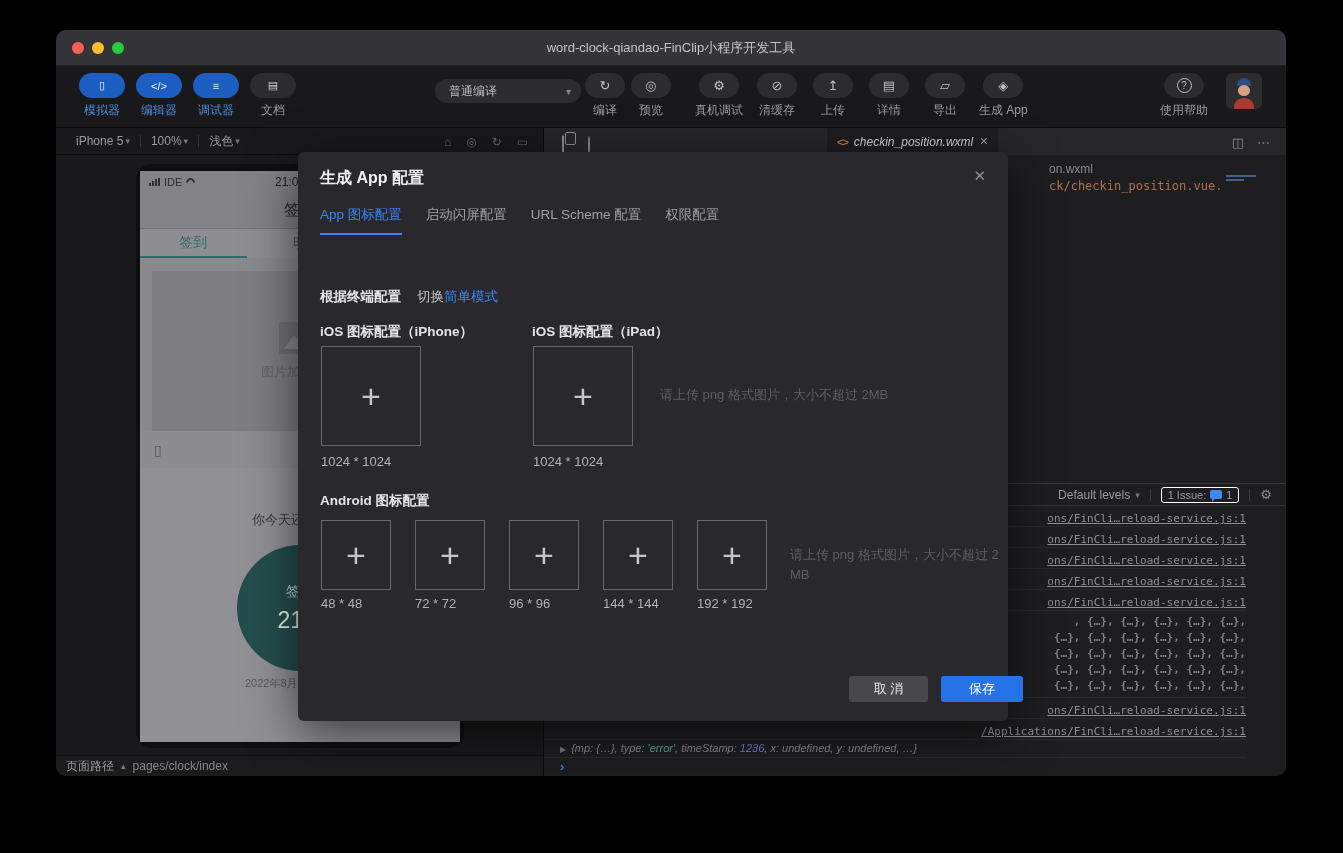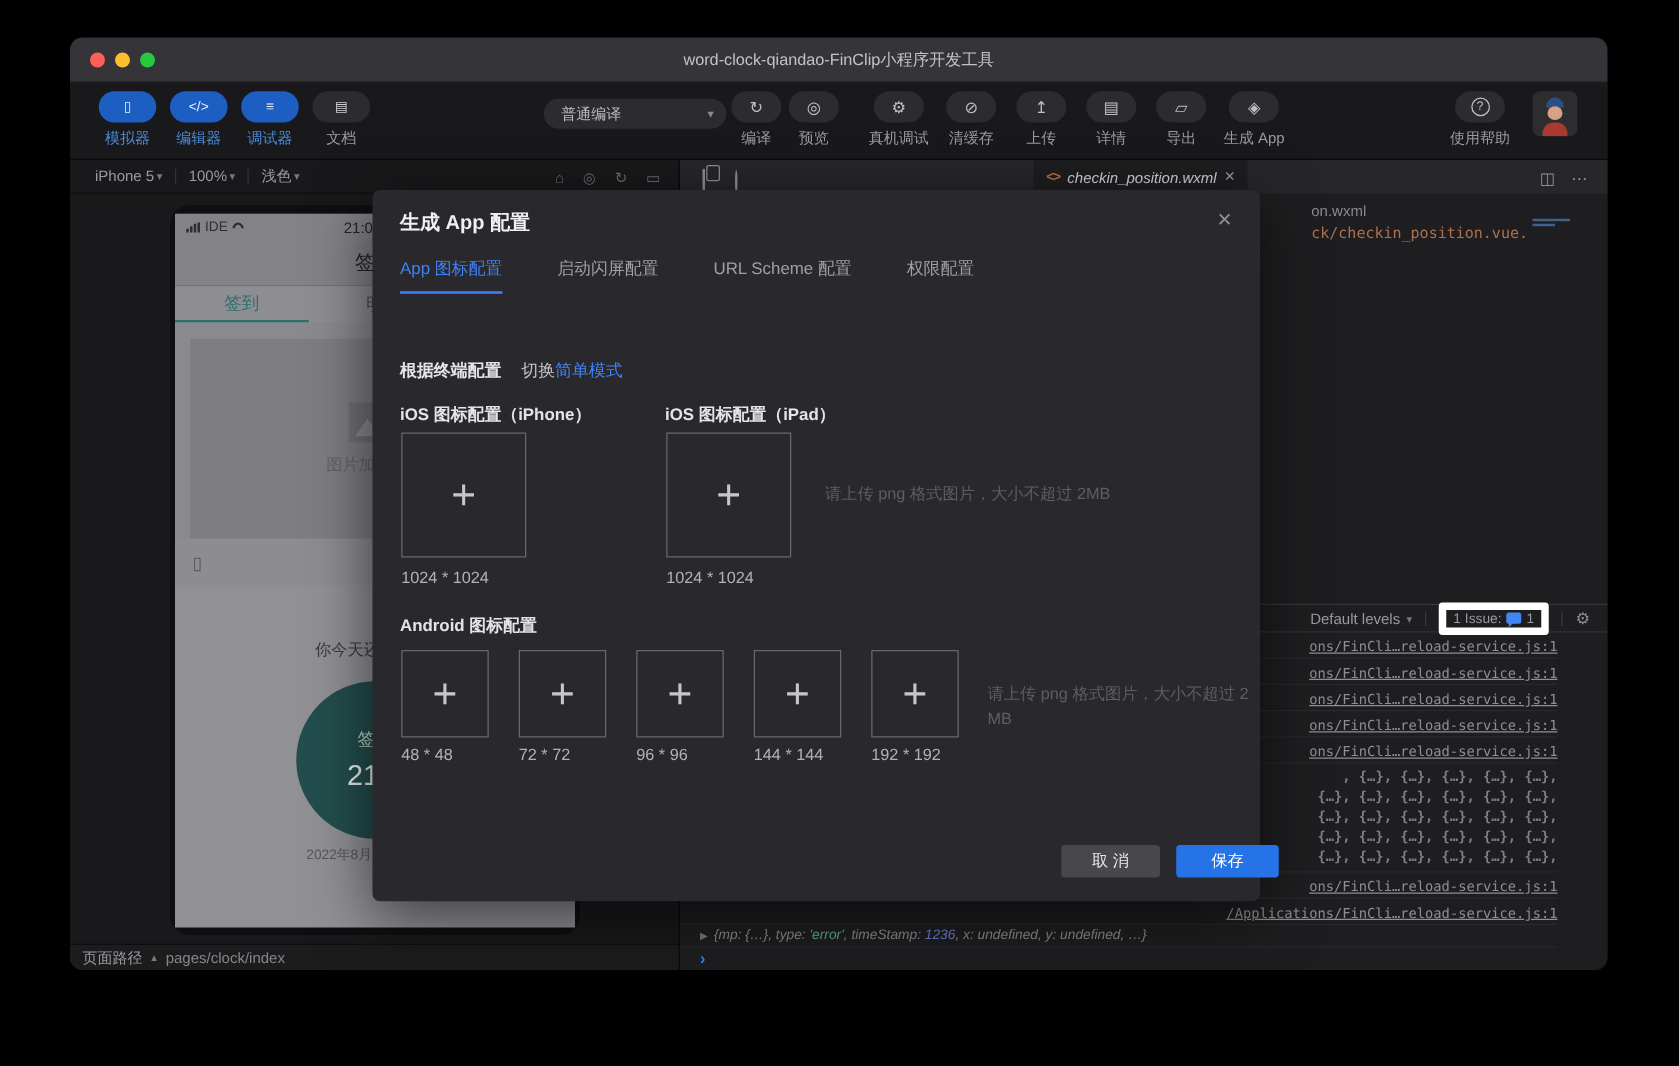--- a/index.html
+++ b/index.html
@@ -89,39 +89,39 @@
   .editor{position:absolute;left:0;top:27px;right:0;height:328px;background:#1e1e20}
   .crumb{position:absolute;left:505px;top:7px;font-size:12px;color:#8a8a8e}
   .codeline{position:absolute;left:505px;top:24px;font-family:"DejaVu Sans Mono",monospace;font-size:12px;color:#b0704f}
   .minimap{position:absolute;left:682px;top:20px}
   .minimap i{display:block;height:2px;background:#41618c;margin-bottom:2px}
 
   .console{position:absolute;left:0;top:355px;right:0;bottom:0;background:#1e1e20;border-top:1px solid #37373a}
   .con-head{height:22px;border-bottom:1px solid #323235;display:flex;align-items:center;justify-content:flex-end;padding-right:14px;gap:10px}
   .con-filter{display:flex;align-items:center;gap:5px;font-size:12px;color:#9a9aa0;cursor:pointer}
   .vsep{width:1px;height:12px;background:#3a3a3d}
-  .issue-box{display:flex;align-items:center;gap:4px;border:6px solid #ffffff;border-radius:3px;padding:1px 6px;font-size:11px;color:#9a9aa0;cursor:pointer}
+  .issue-box{display:flex;align-items:center;gap:4px;border:1px solid #ffffff;border-radius:3px;padding:1px 6px;font-size:11px;color:#9a9aa0;cursor:pointer}
   .chat-ic{width:12px;height:9px;background:#4285f4;border-radius:2px;position:relative}
   .chat-ic::after{content:"";position:absolute;left:2px;bottom:-3px;border:3px solid transparent;border-top-color:#4285f4;border-left-color:#4285f4;width:0;height:0}
   .gear{font-size:13px;color:#8a8a8e;cursor:pointer}
   .con-rows{padding-right:40px;text-align:right}
   .lrow{height:21px;line-height:21px;border-bottom:1px solid #29292c}
   .lrow span{font-family:"DejaVu Sans Mono",monospace;font-size:11px;color:#8f8f93;text-decoration:underline;cursor:pointer}
   .objblock{border-bottom:1px solid #29292c;padding:3px 0;font-family:"DejaVu Sans Mono",monospace;font-size:11px;color:#808084;line-height:16px;font-weight:bold}
   .errow{text-align:left;padding-left:16px;height:17px;line-height:17px;font-family:Liberation Sans, sans-serif;font-size:11px;font-style:italic;color:#8a8a8e}
   .errow .tri{font-size:8px;font-style:normal;color:#7a7a7e;margin-right:5px;cursor:pointer}
   .errow .err{color:#55b394}
   .errow .num{color:#6f7fd8}
   .prow{border-top:1px solid #29292c;text-align:left;padding-left:16px;height:18px;line-height:18px;color:#3b82f6;font-size:13px;font-weight:bold}
 
   
   .modal{position:absolute;left:242px;top:122px;width:710px;height:569px;background:#29292d;border-radius:6px;box-shadow:0 12px 50px rgba(0,0,0,.6);z-index:10}
   .m-title{position:absolute;left:22px;top:16px;font-size:16px;font-weight:bold;color:#f0f0f2}
   .m-close{position:absolute;right:22px;top:15px;font-size:15px;color:#8f8f94;cursor:pointer}
-  .m-tabs{position:absolute;left:22px;top:54px;display:flex;gap:44px}
+  .m-tabs{position:absolute;left:22px;top:54px;display:flex;gap:24px}
   .m-tab{font-size:13.5px;color:#9fa0a6;padding-bottom:9px;cursor:pointer}
   .m-tab.act{color:#3f82f7;border-bottom:2px solid #3f82f7}
   .m-desc{position:absolute;left:22px;top:99px;font-size:13px;color:#c4c4c8}
   .blue{color:#3f82f7;cursor:pointer}
   .m-mode{position:absolute;left:22px;top:136px;font-size:13.5px;color:#c4c4c8}
   .m-mode .bold{font-weight:bold;color:#e4e4e8;margin-right:16px}
   .sec-title{position:absolute;font-size:13.5px;font-weight:bold;color:#e4e4e8}
   .upbox{position:absolute;border:1px solid #67676d;display:flex;align-items:center;justify-content:center;cursor:pointer}
   .plus{font-size:34px;font-weight:200;color:#c6c6ca;line-height:1}
   .sizelab{position:absolute;text-align:left;font-size:13px;color:#b2b2b6}

